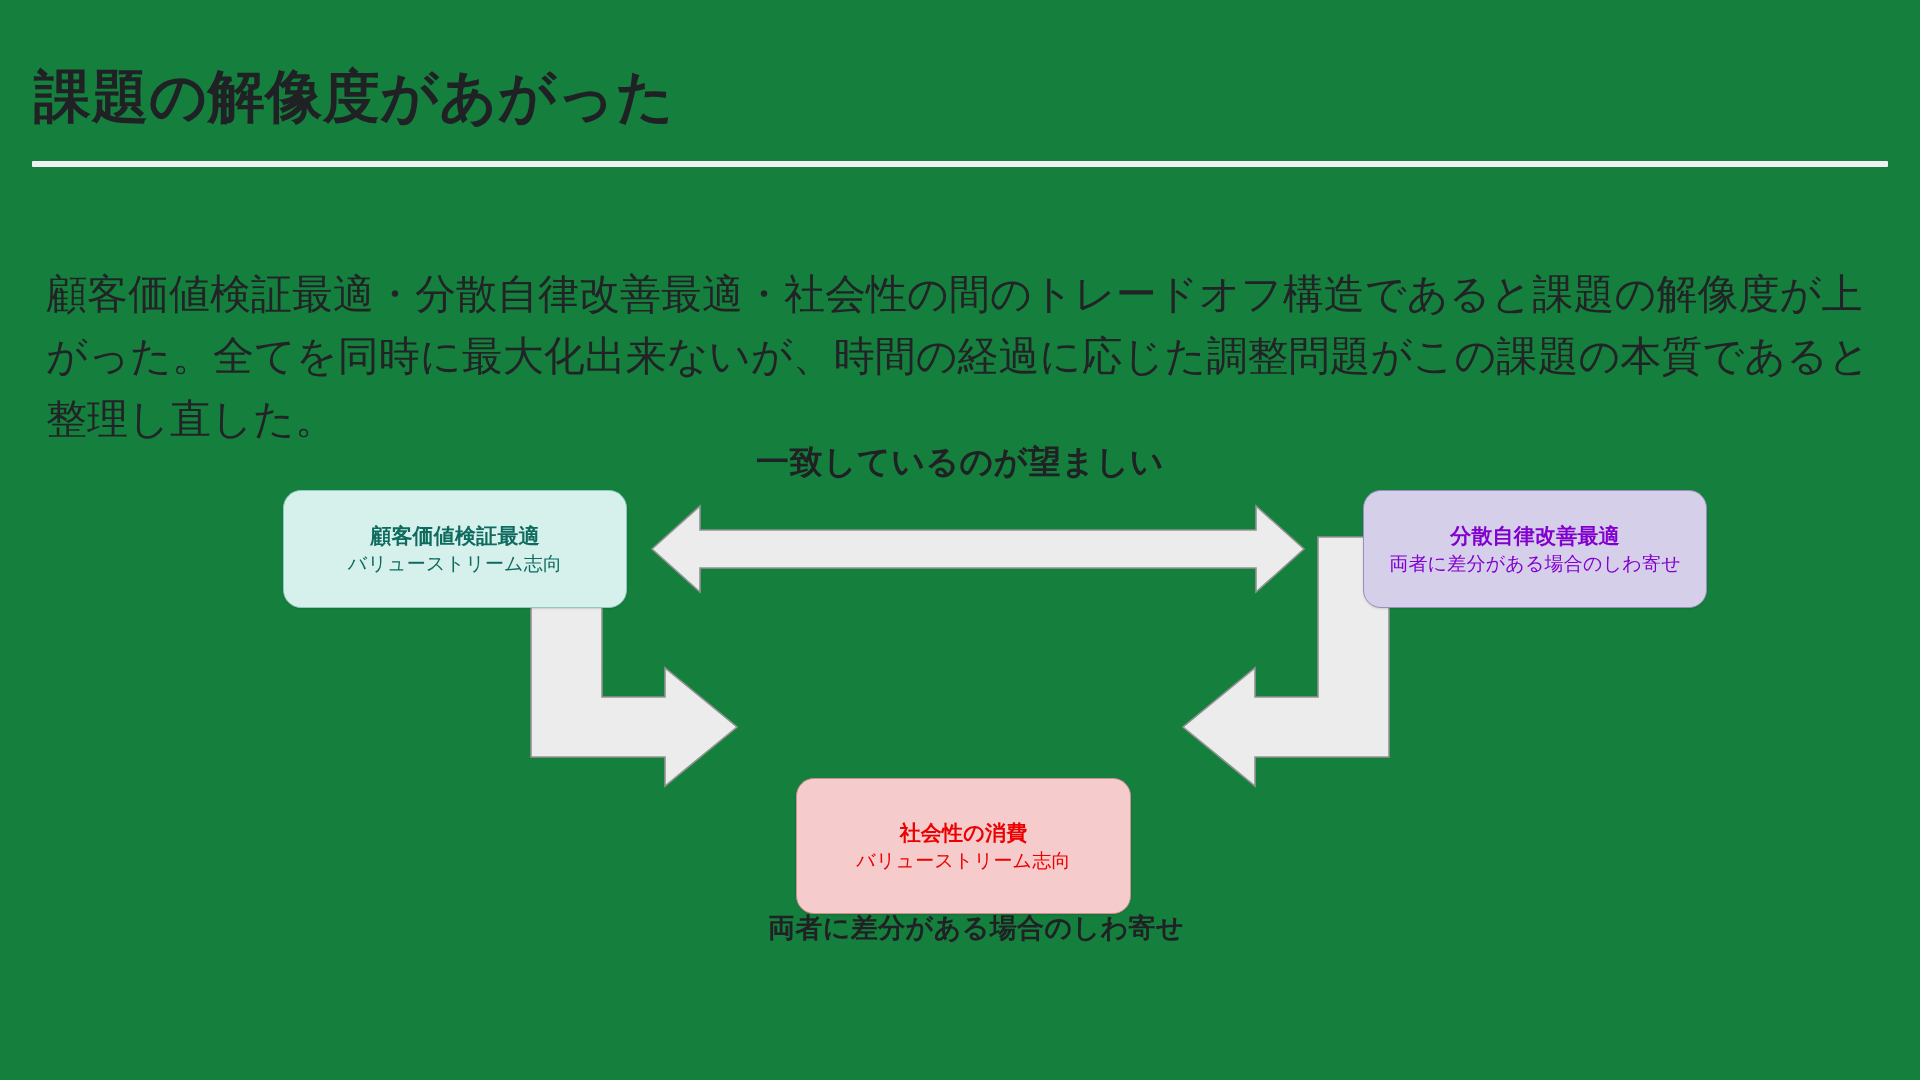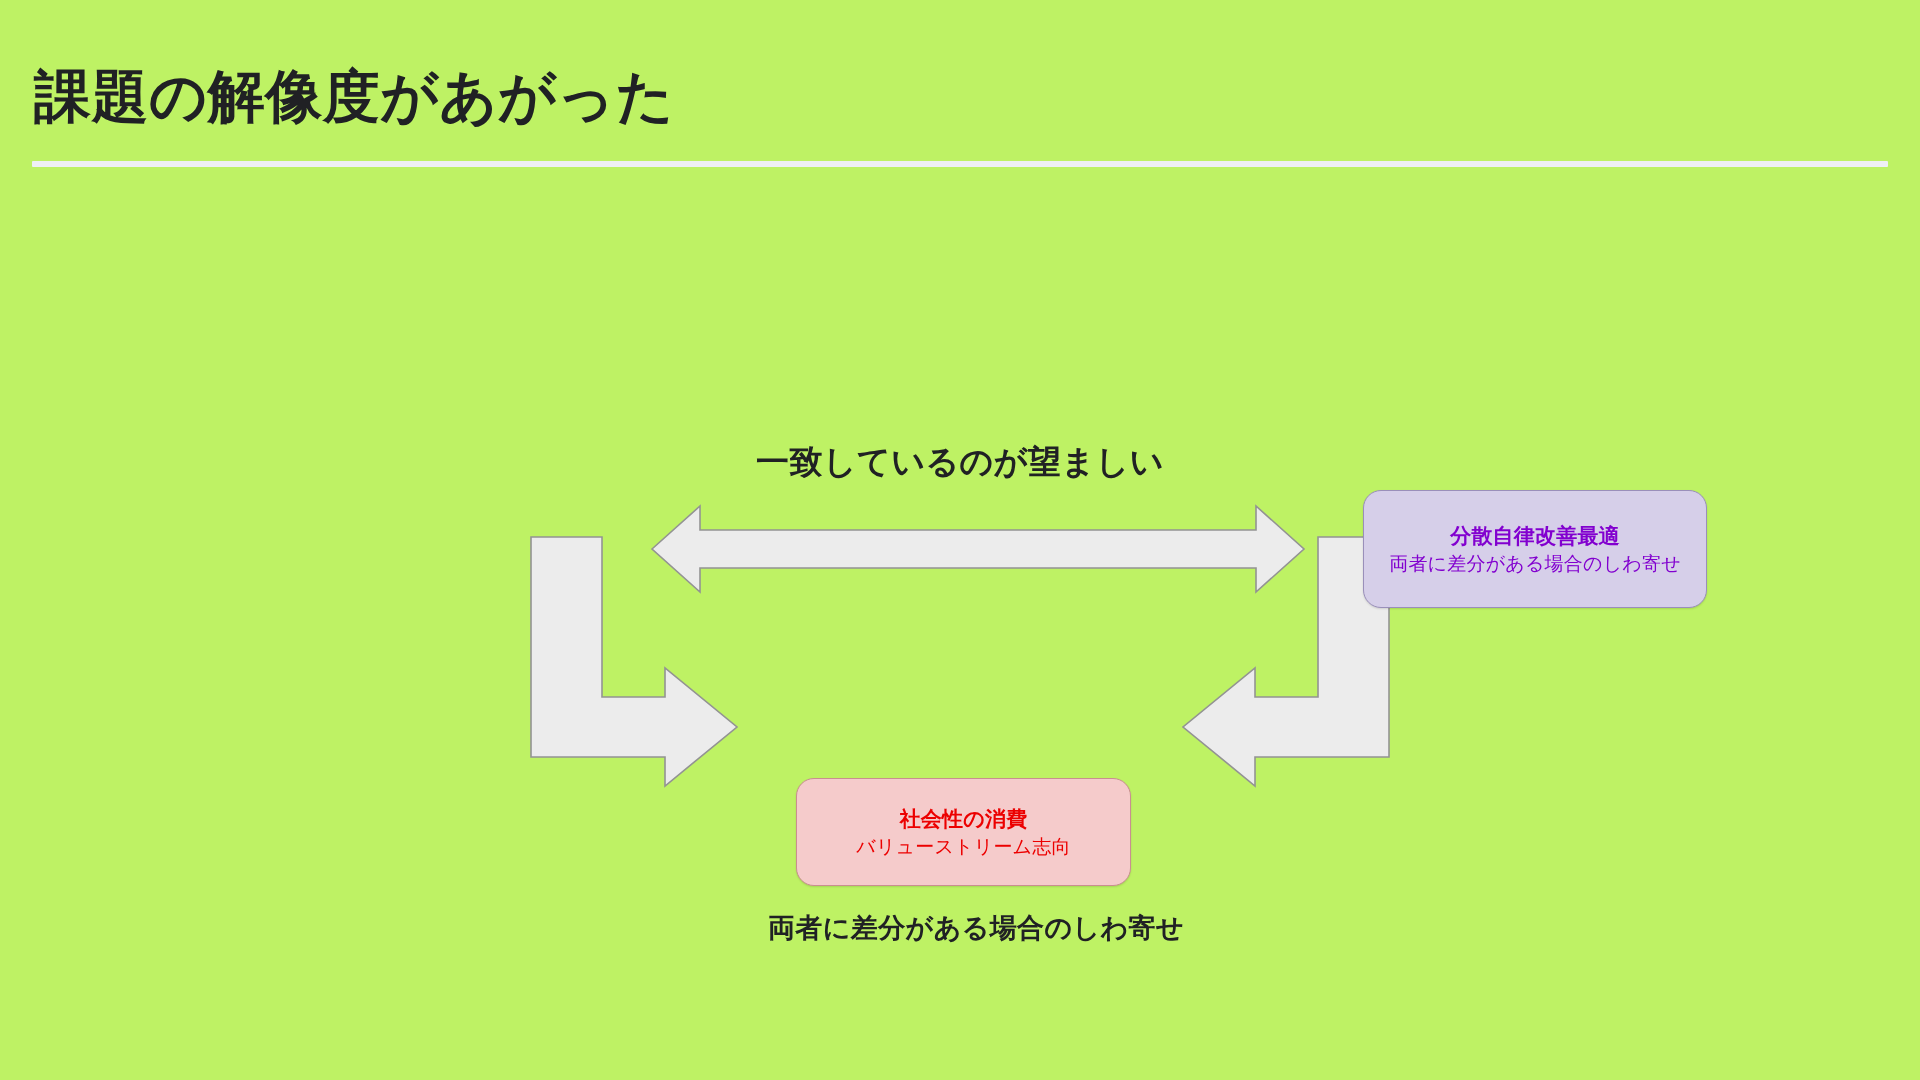--- a/index.html
+++ b/index.html
@@ -13,21 +13,21 @@
     height: 1080px;
     overflow: hidden;
     font-family: "Liberation Sans", "DejaVu Sans", sans-serif;
     color: #202124;
     position: relative;
   }
 
   .slide {
     position: absolute;
     inset: 0;
-    background: #bef264;
+    background: #15803d;
   }
 
   
   .slide-title {
     position: absolute;
     left: 34px;
     top: 26px;
     width: 1700px;
     font-size: 57px;
     font-weight: 700;
@@ -118,21 +118,21 @@
     border: 1.5px solid #9a8fba;
     text-align: center;
   }
   #node-right .node-title, #node-right .node-sub { color: #8200cf; }
 
   
   #node-bottom {
     left: 796px;
     top: 338px;
     width: 335px;
-    height: 108px;
+    height: 136px;
     background: #f5cbcb;
     border: 1.5px solid #c98f8f;
   }
   #node-bottom .node-title, #node-bottom .node-sub { color: #ec0000; }
 
   
   .caption {
     position: absolute;
     font-weight: 700;
     color: #202124;
@@ -164,34 +164,39 @@
 </style>
 </head>
 <body>
 
 <div class="slide">
 
   <h1 class="slide-title">課題の解像度があがった</h1>
 
   <div class="title-divider"></div>
 
+  <p class="body-text">顧客価値検証最適・分散自律改善最適・社会性の間のトレードオフ構造であると課題の解像度が上がった。全てを同時に最大化出来ないが、時間の経過に応じた調整問題がこの課題の本質であると整理し直した。</p>
 
   <div class="diagram">
 
     <svg class="arrows-layer" width="1920" height="560" viewBox="0 0 1920 560" xmlns="http://www.w3.org/2000/svg">
 
       <polygon points="652,109 700,66 700,90 1256,90 1256,66 1304,109 1256,152 1256,128 700,128 700,152" fill="#ececec" stroke="#939393" stroke-width="1.6" stroke-linejoin="miter"></polygon>
 
       <polygon points="531,97 602,97 602,257 665,257 665,228 737,287 665,346 665,317 531,317" fill="#ececec" stroke="#939393" stroke-width="1.6" stroke-linejoin="miter"></polygon>
 
       <polygon points="1389,97 1318,97 1318,257 1255,257 1255,228 1183,287 1255,346 1255,317 1389,317" fill="#ececec" stroke="#939393" stroke-width="1.6" stroke-linejoin="miter"></polygon>
     </svg>
 
     <div class="caption" id="caption-top">一致しているのが望ましい</div>
 
+    <div class="node-box" id="node-left">
+      <div class="node-title">顧客価値検証最適</div>
+      <div class="node-sub">バリューストリーム志向</div>
+    </div>
 
     <div class="node-box" id="node-right">
       <div class="node-title">分散自律改善最適</div>
       <div class="node-sub">両者に差分がある場合のしわ寄せ</div>
     </div>
 
     <div class="node-box" id="node-bottom">
       <div class="node-title">社会性の消費</div>
       <div class="node-sub">バリューストリーム志向</div>
     </div>

